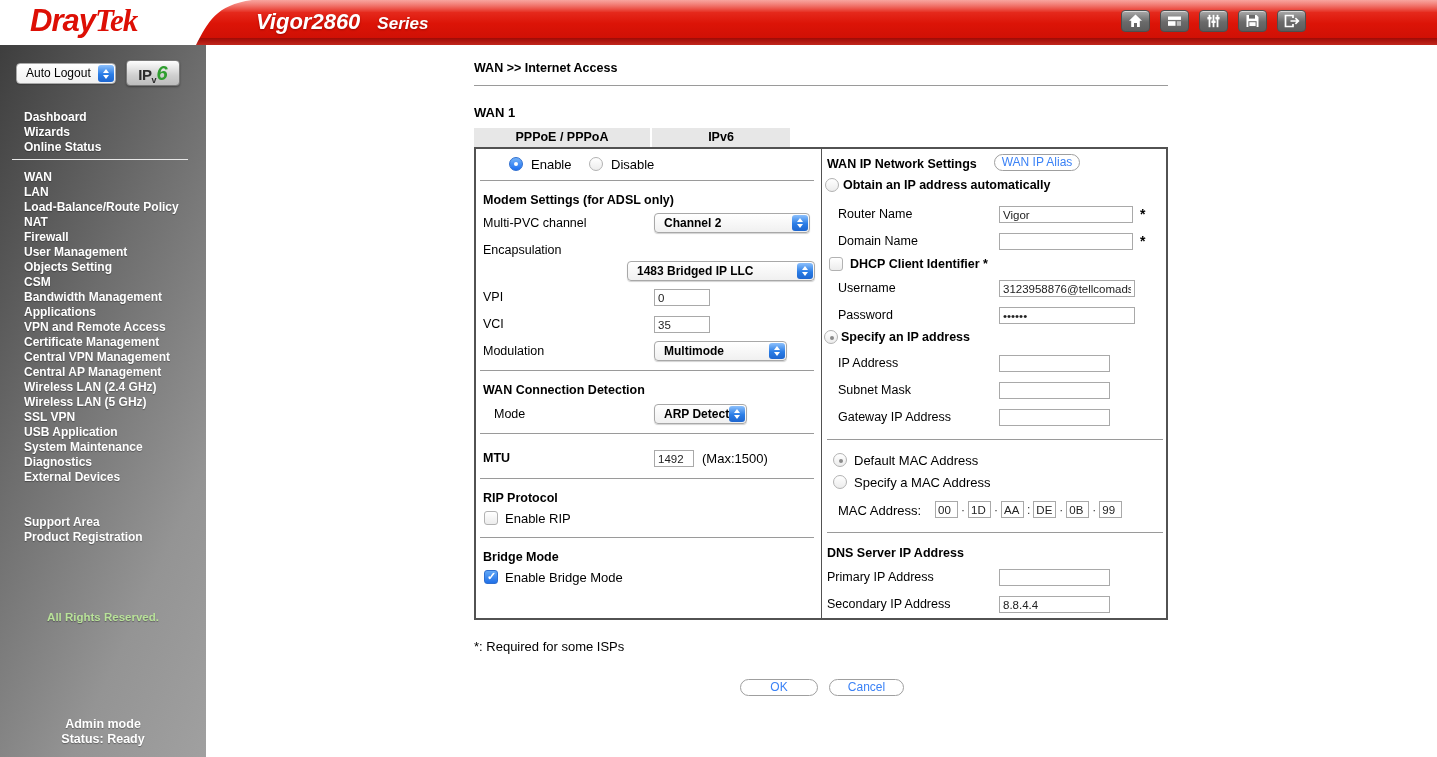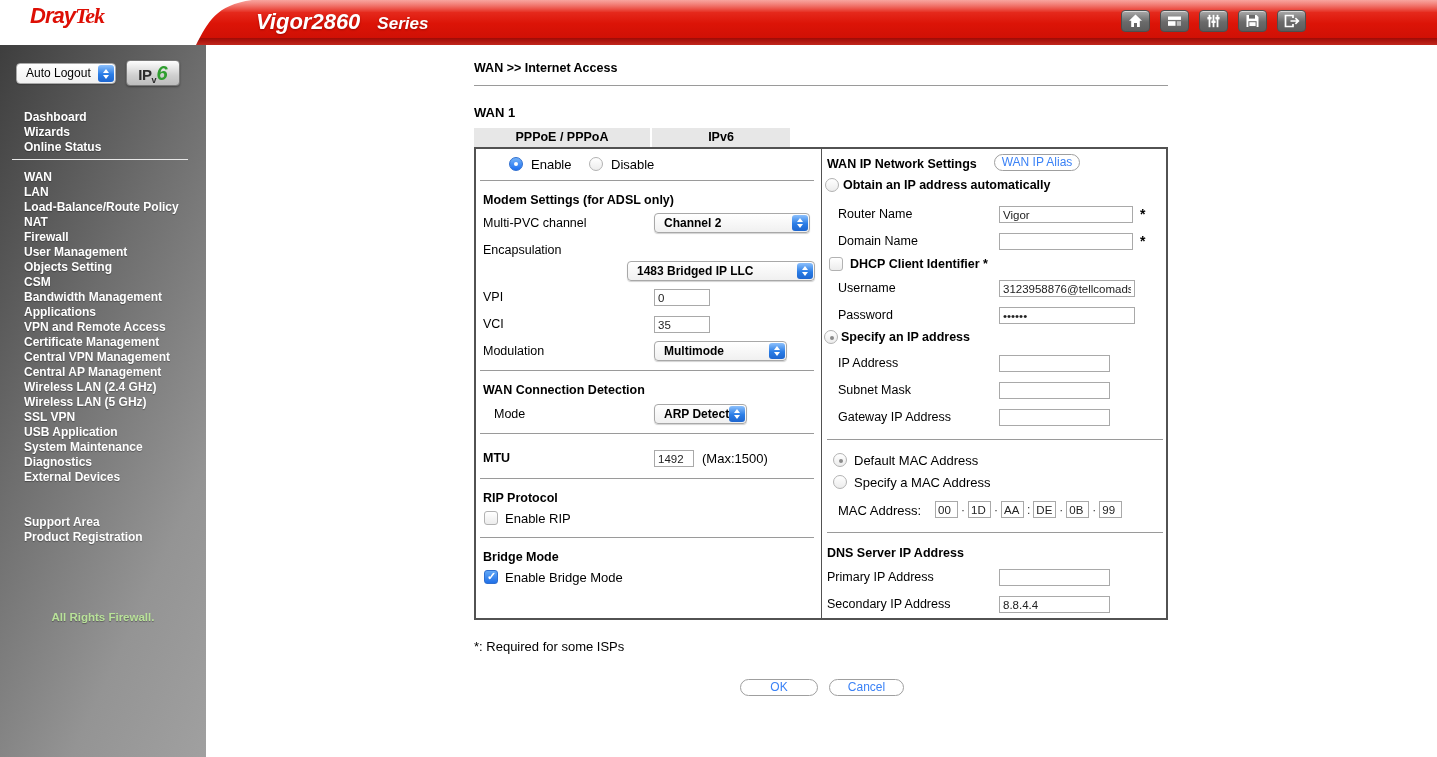--- a/index.html
+++ b/index.html
@@ -9,21 +9,21 @@
 
   
   .header { position:absolute; top:0; left:0; right:0; height:45px; background:#cf1110; }
   .header .gloss { position:absolute; top:0; left:0; right:0; bottom:7px;
       background:linear-gradient(180deg,#f3695f 0%,#e62b1e 30%,#dc1407 62%,#d01005 100%); }
   .header .gloss::before { content:''; position:absolute; top:0; left:0; right:0; height:12px;
       background:linear-gradient(rgba(255,255,255,.40),rgba(255,255,255,.04)); }
   .header .stripe { position:absolute; bottom:0; left:0; right:0; height:7px;
       background:linear-gradient(#9e0b06,#c2271d); }
   .logo-swoosh { position:absolute; top:0; left:0; }
-  .brand { position:absolute; top:3px; left:30px; font-size:22px; font-weight:bold; font-style:italic;
+  .brand { position:absolute; top:3px; left:30px; font-size:31px; font-weight:bold; font-style:italic;
       color:#dd0f05; letter-spacing:-1px; }
   .brand .tek { font-family:"Liberation Serif", serif; }
   .model-title { position:absolute; top:9px; left:256px; color:#fff; font-style:italic; font-weight:bold;
       font-size:22px; text-shadow:0 1px 2px rgba(120,0,0,.6); letter-spacing:0; }
   .model-title .series { font-size:17px; margin-left:17px; }
   .hicon { position:absolute; top:10px; width:29px; height:22px; border:1px solid #4e4e4e; border-radius:4px;
       background:linear-gradient(#ababab,#6a6a6a 55%,#5d5d5d); box-shadow:inset 0 1px 0 rgba(255,255,255,.55);
       display:flex; align-items:center; justify-content:center; cursor:pointer; }
 
   
@@ -193,21 +193,25 @@
         <div class="nav-item">USB Application</div>
         <div class="nav-item">System Maintenance</div>
         <div class="nav-item">Diagnostics</div>
         <div class="nav-item">External Devices</div>
       </div>
     <div class="nav" style="top:470px;">
         <div class="nav-item">Support Area</div>
         <div class="nav-item">Product Registration</div>
       </div>
 
-    <div class="rights">All Rights Firewall.</div>
+    <div class="rights">All Rights Reserved.</div>
+    <div class="admin-block">
+      <div>Admin mode</div>
+      <div>Status: Ready</div>
+    </div>
   </div>
 
   <div class="main">
     <div class="breadcrumb">WAN &gt;&gt; Internet Access</div>
     <div class="bc-rule"></div>
     <div class="wan-title">WAN 1</div>
 
     <div class="tabs">
       <div class="tab" style="width:176px;">PPPoE / PPPoA</div>
       <div class="tab" style="width:138px;">IPv6</div>

